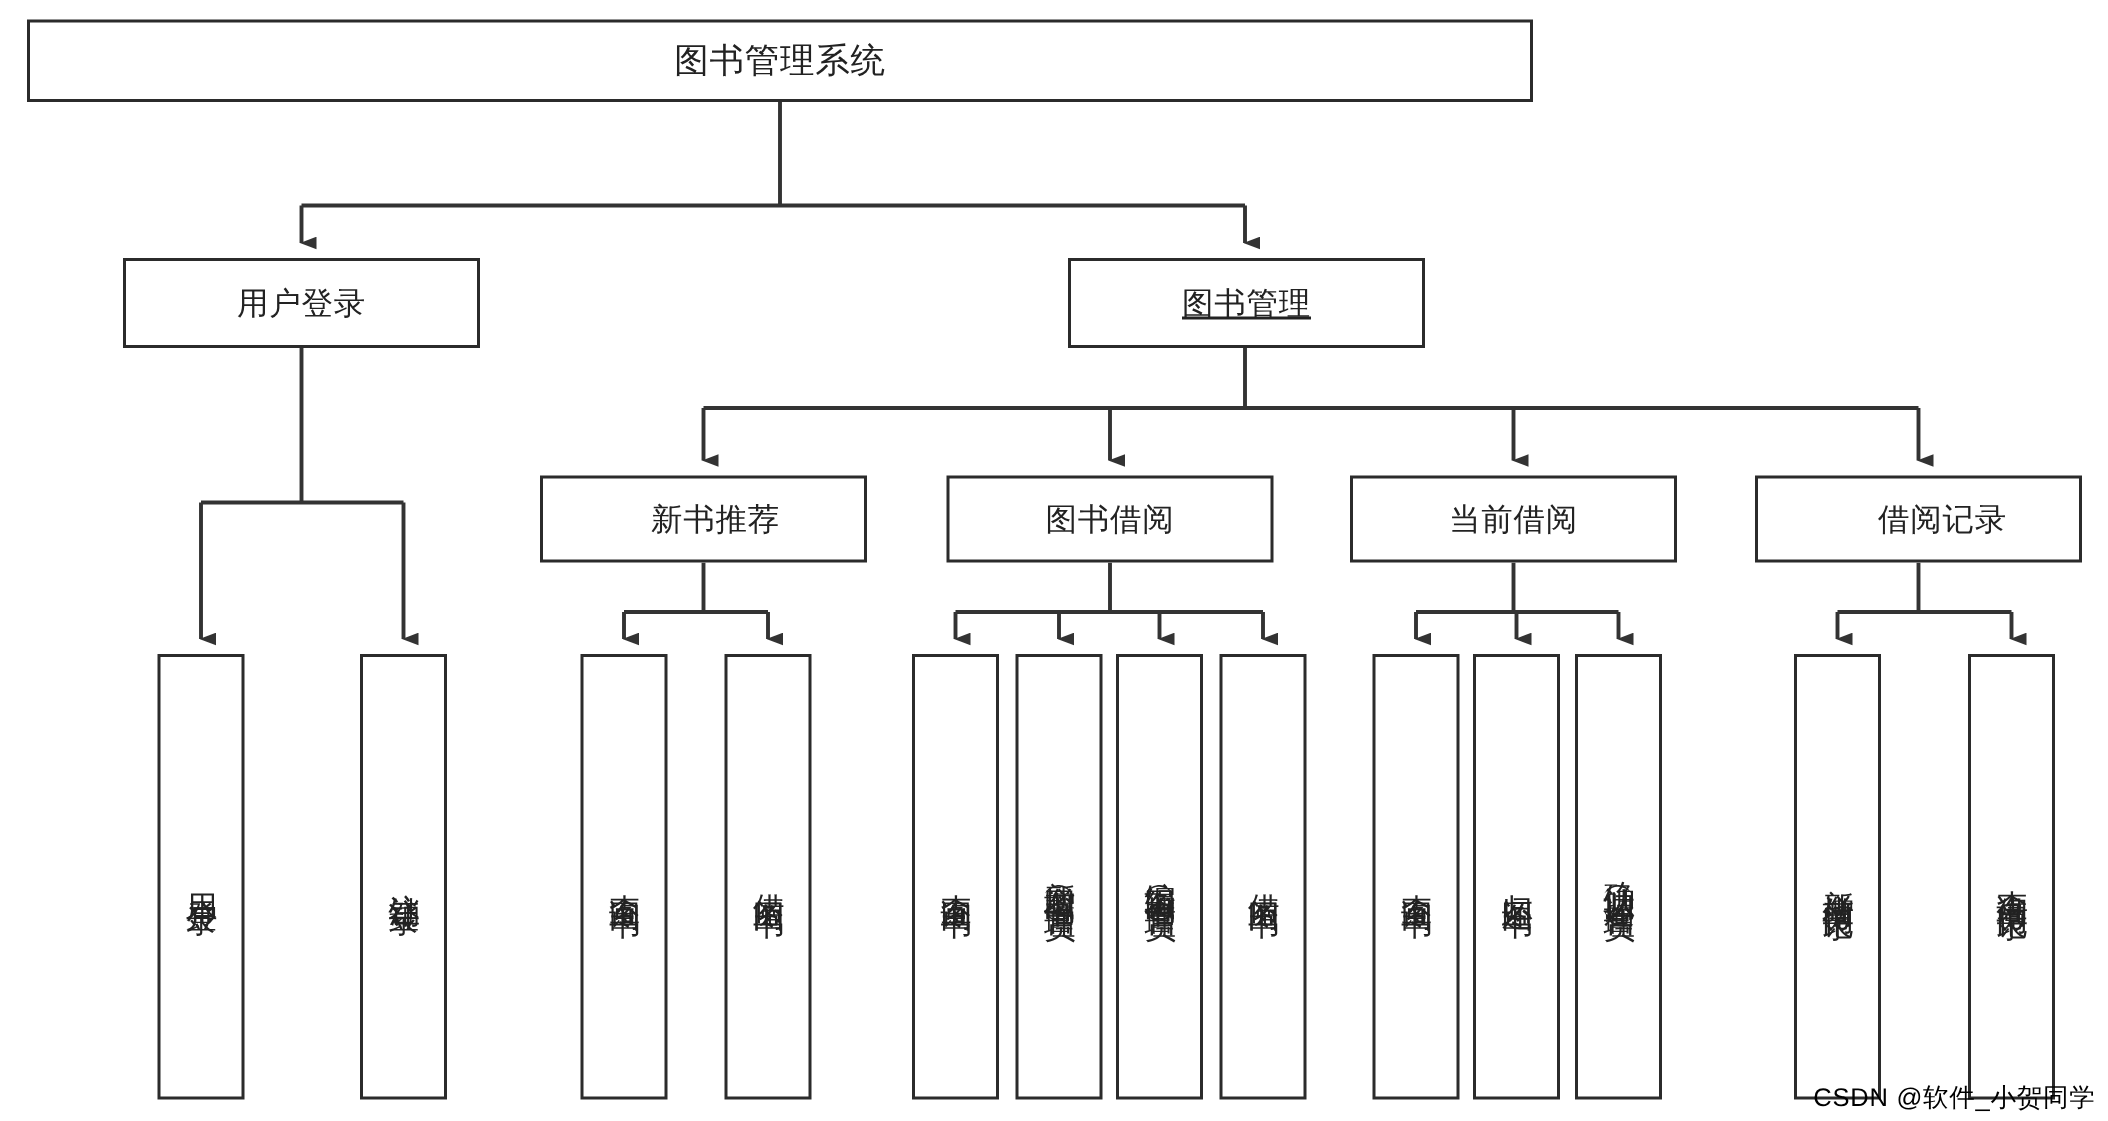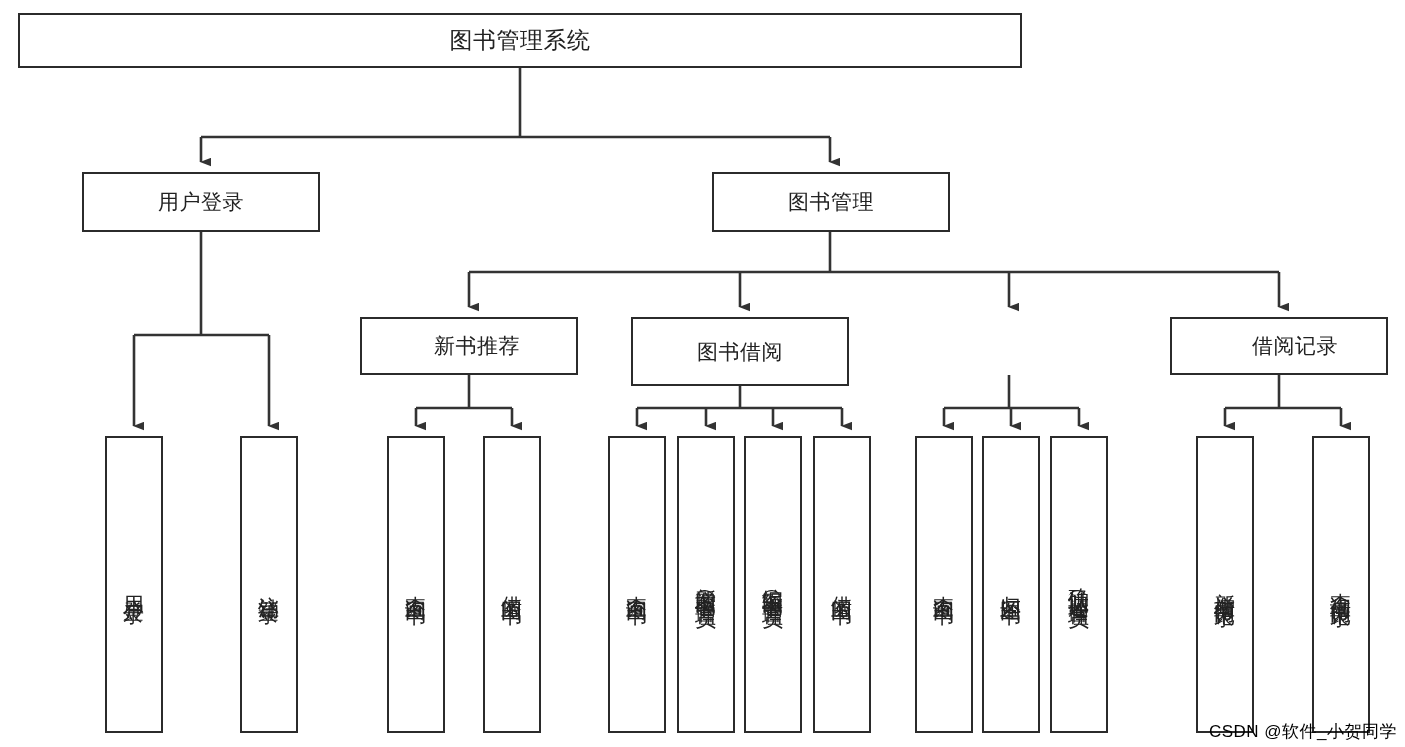--- a/index.html
+++ b/index.html
@@ -122,29 +122,32 @@
     </g>
   </svg>
 
   <div class="node node-h node-root" style="left:18px; top:13px; width:1004px; height:55px;">
     <span class="label">图书管理系统</span>
   </div>
 
   <div class="node node-h" style="left:82px; top:172px; width:238px; height:60px;">
     <span class="label">用户登录</span>
   </div>
-  <div class="node node-h" style="left:712px; top:172px; width:238px; height:60px;">
+  <div class="node node-h" style="left:712px; top:172px; width:238px; height:60px;text-decoration:underline;">
     <span class="label">图书管理</span>
   </div>
 
   <div class="node node-h" style="left:360px; top:317px; width:218px; height:58px;padding-left:16px;">
     <span class="label">新书推荐</span>
   </div>
-  <div class="node node-h" style="left:631px; top:317px; width:218px; height:69px;">
+  <div class="node node-h" style="left:631px; top:317px; width:218px; height:58px;">
     <span class="label">图书借阅</span>
+  </div>
+  <div class="node node-h" style="left:900px; top:317px; width:218px; height:58px;">
+    <span class="label">当前借阅</span>
   </div>
   <div class="node node-h" style="left:1170px; top:317px; width:218px; height:58px;padding-left:32px;">
     <span class="label">借阅记录</span>
   </div>
 
   <div class="node node-v" style="left:105px; top:436px; width:58px; height:297px;">
     <span class="label">用户登录</span>
   </div>
   <div class="node node-v" style="left:240px; top:436px; width:58px; height:297px;">
     <span class="label">注销登录</span>

